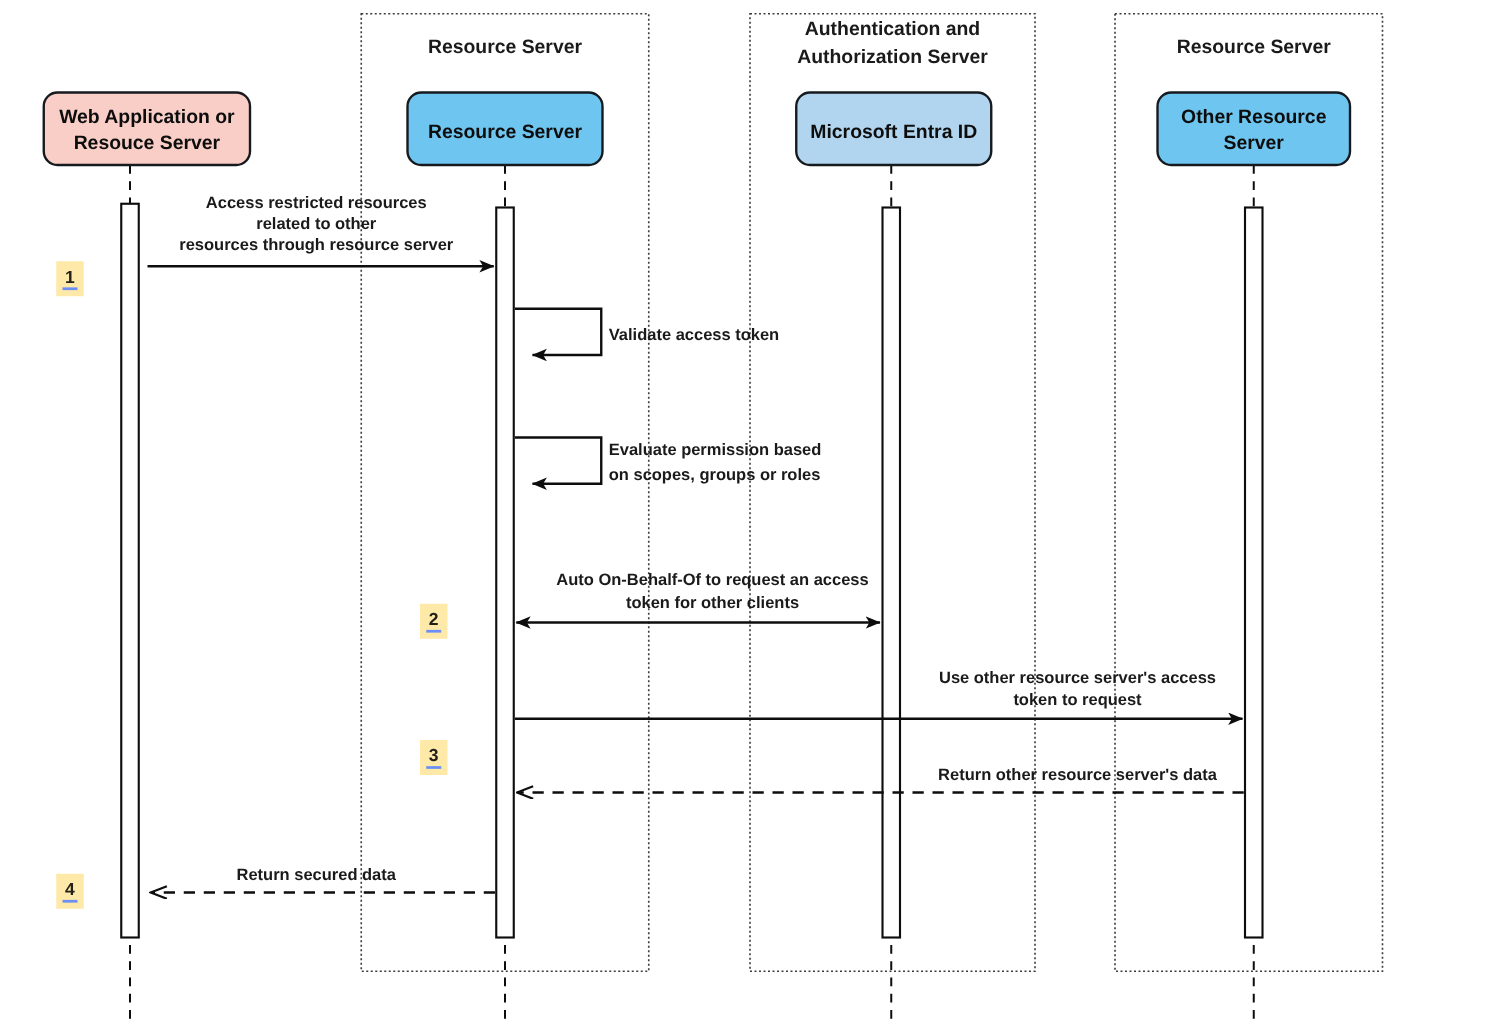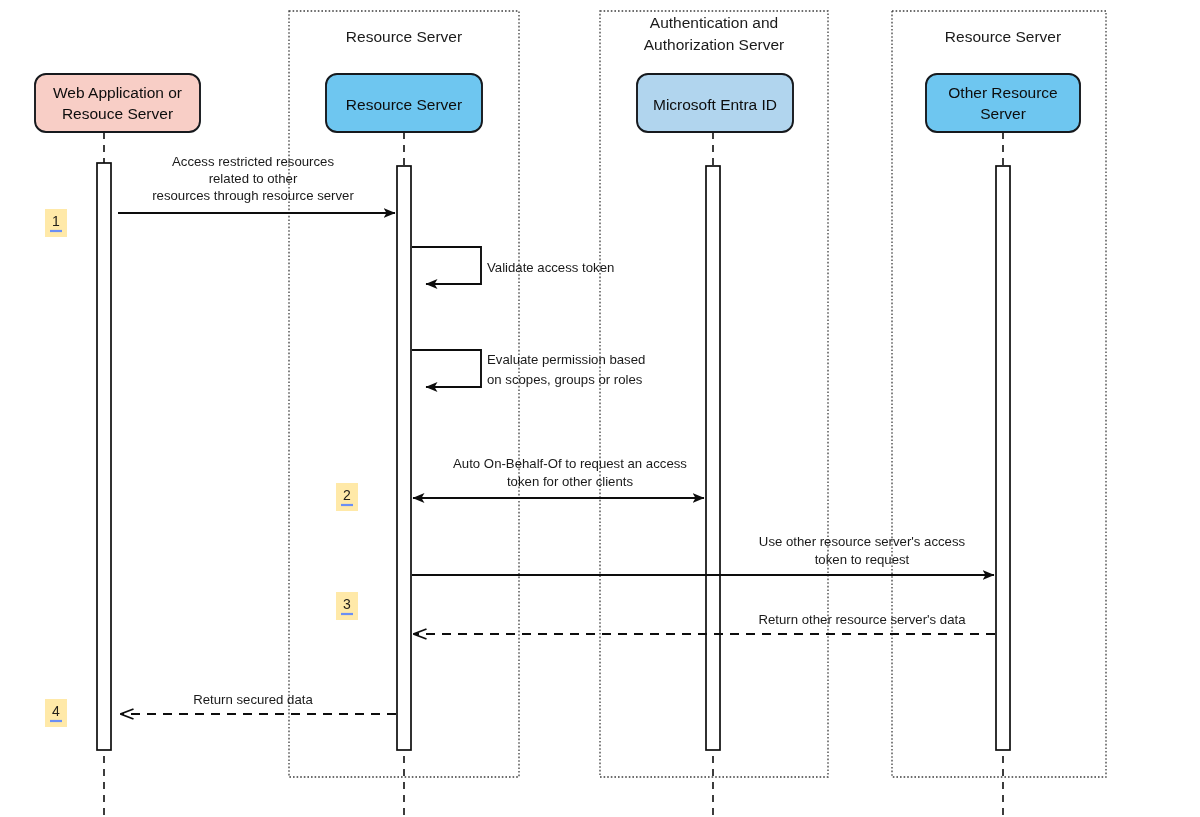--- a/index.html
+++ b/index.html
@@ -10,20 +10,21 @@
   body {
     font-family: "Liberation Sans", sans-serif;
     width: 1200px;
     height: 817px;
     overflow: hidden;
   }
   #diagram-root {
     position: relative;
     width: 1200px;
     height: 749px;
+    font-weight: bold;
   }
   svg.seq {
     position: absolute;
     left: 0;
     top: 0;
     width: 1200px;
     height: 817px;
   }
   .grp-title {
     font-size: 15.5px;

